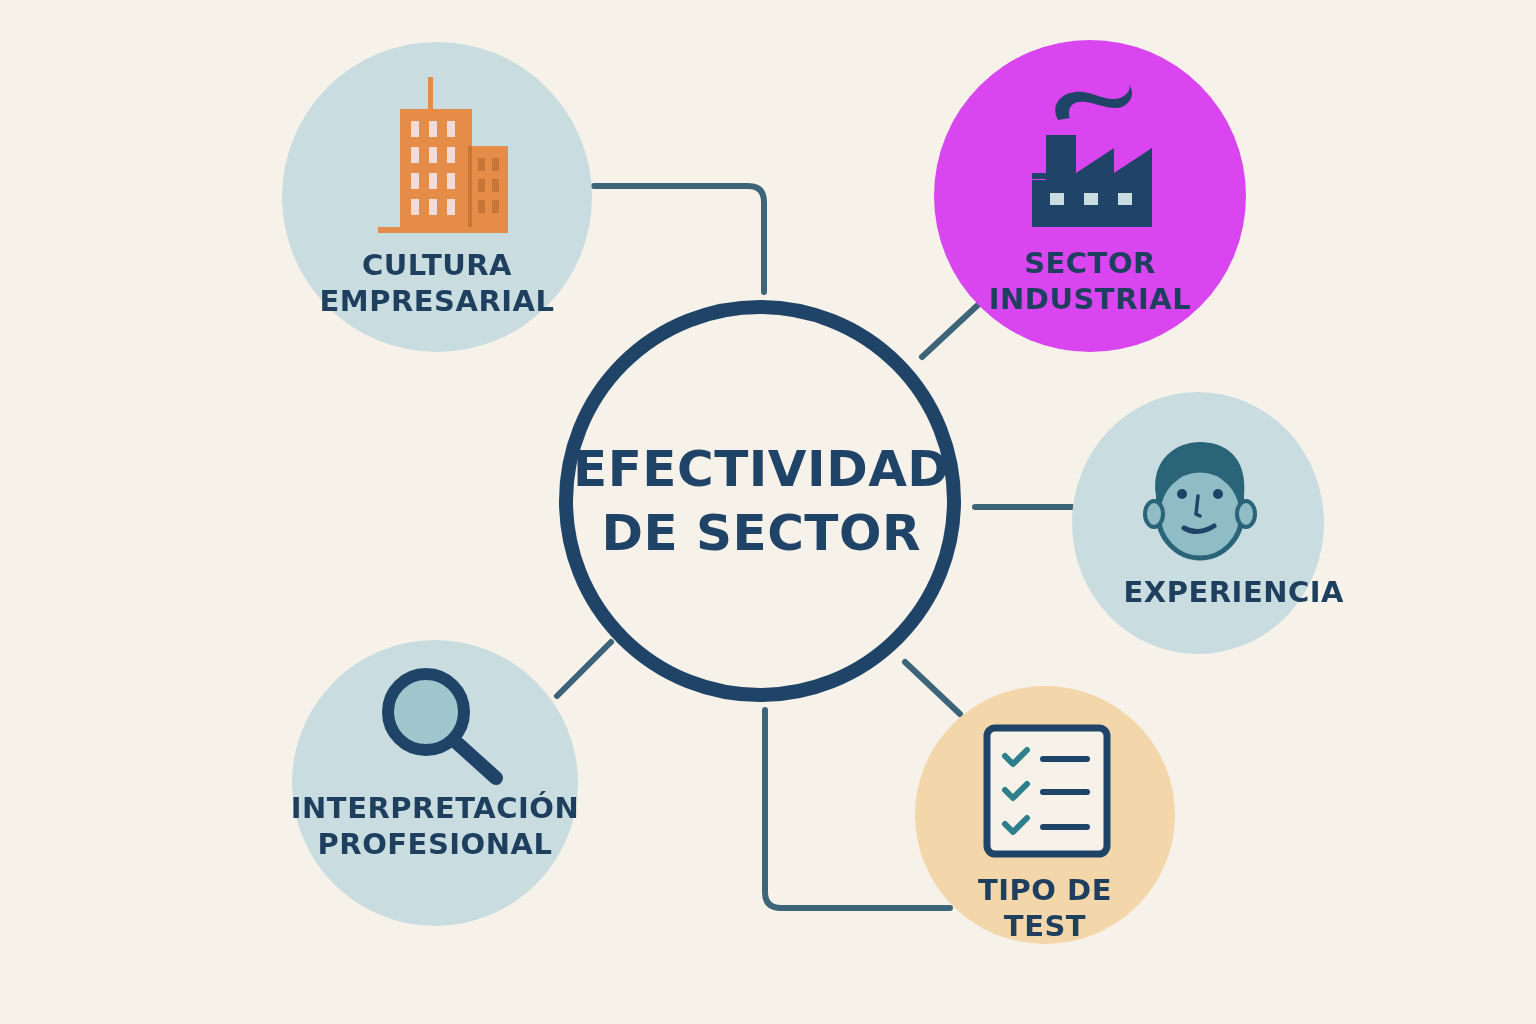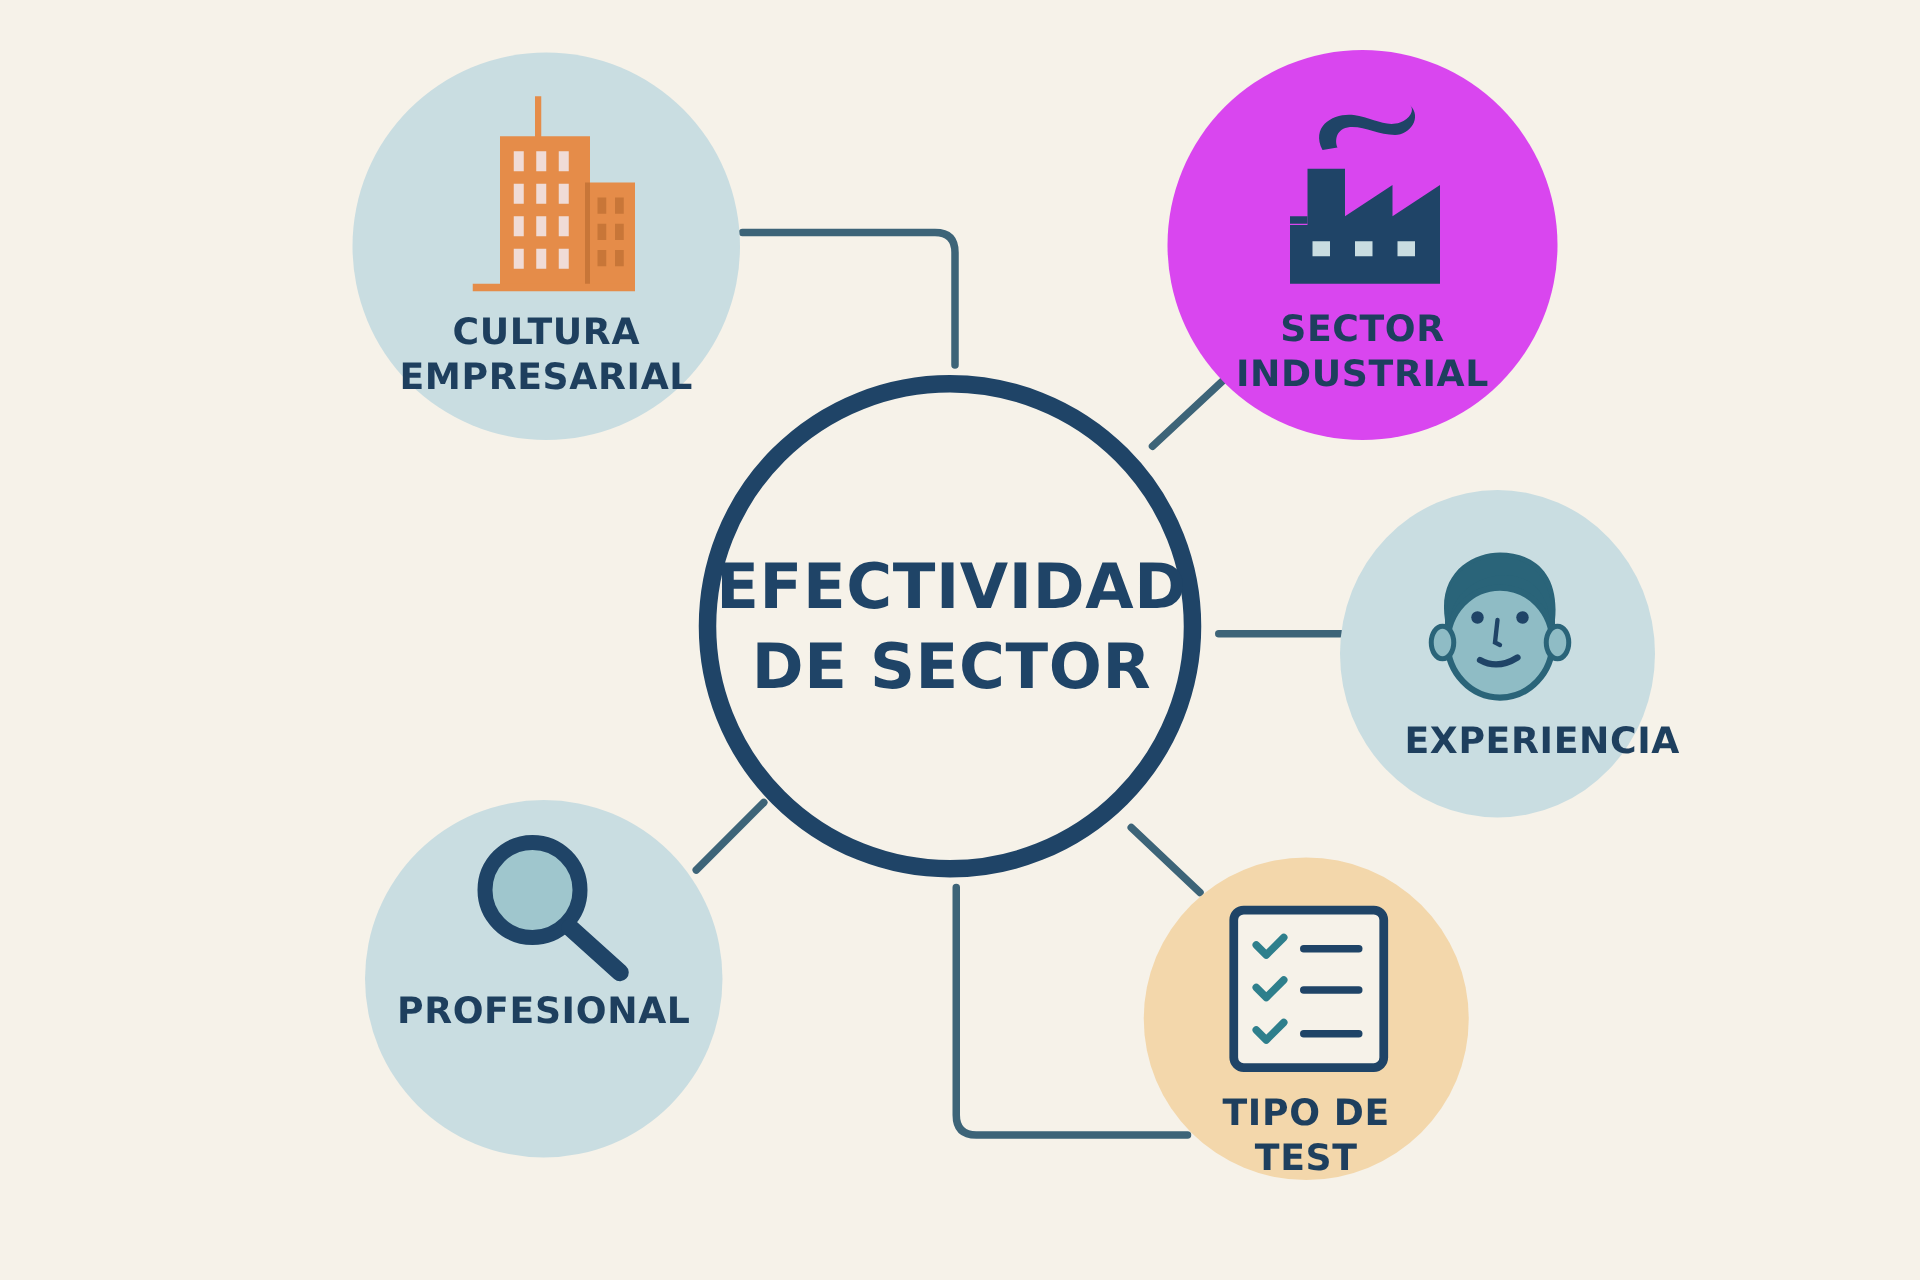--- a/index.html
+++ b/index.html
@@ -117,20 +117,21 @@
     <div>TEST</div>
   </div>
 </div>
 
 <div class="node" style="left:292px; top:640px; width:286px; height:286px; background:#c9dde1;">
   <svg class="icon" style="left:88px; top:26px;" width="130" height="120" viewBox="0 0 130 120">
     <circle cx="46" cy="46" r="38" fill="#9fc6cd" stroke="#1f4467" stroke-width="12"></circle>
     <line x1="76" y1="76" x2="116" y2="112" stroke="#1f4467" stroke-width="14" stroke-linecap="round"></line>
   </svg>
   <div class="label" style="position:absolute; top:150px; left:-10px; width:306px;">
+    <div>INTERPRETACIÓN</div>
     <div>PROFESIONAL</div>
   </div>
 </div>
 
 <div class="center">
   <div class="title">
     <div>EFECTIVIDAD</div>
     <div>DE SECTOR</div>
   </div>
 </div>

